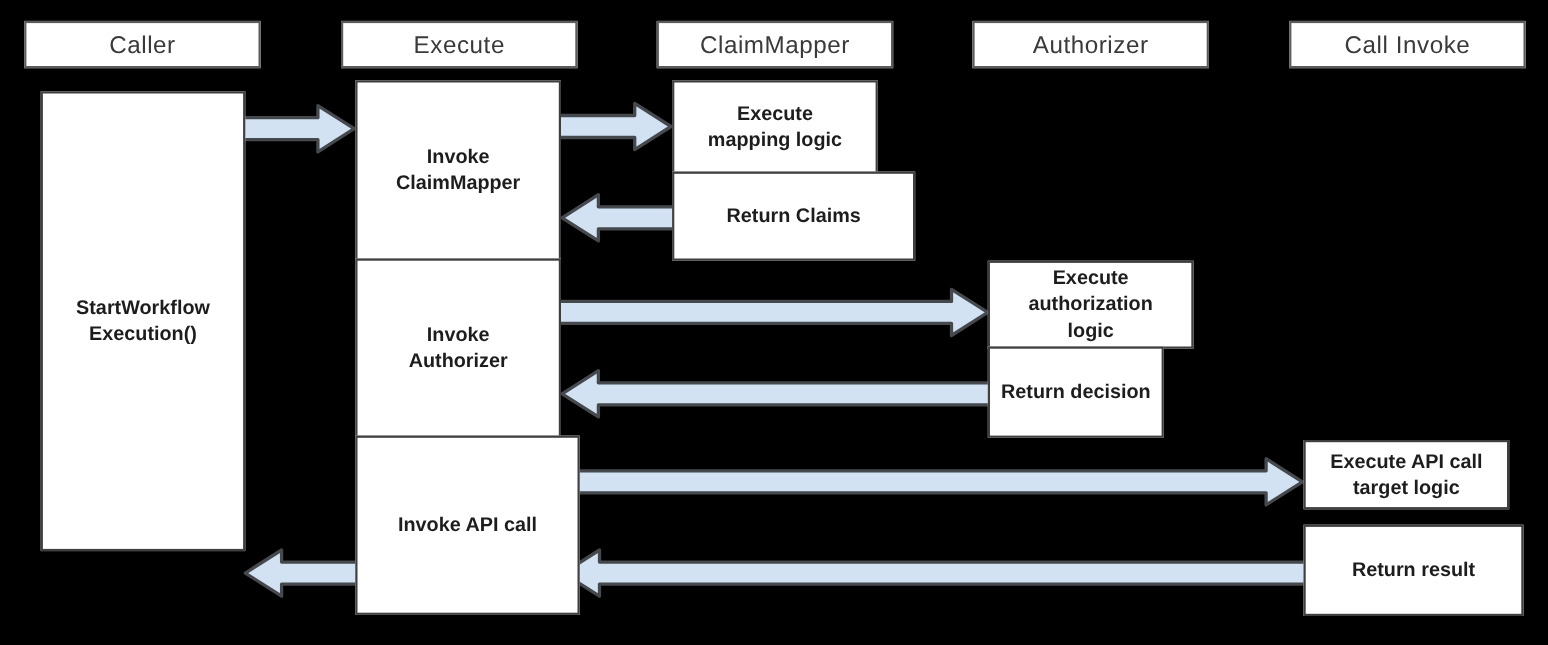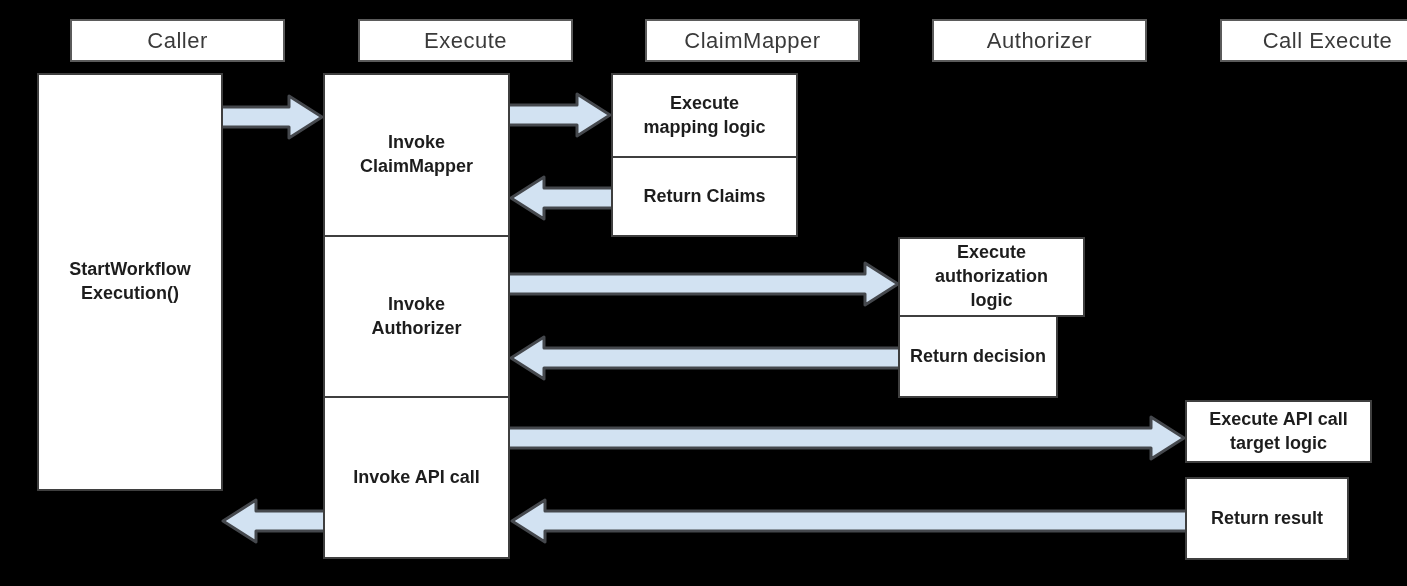--- a/index.html
+++ b/index.html
@@ -34,21 +34,20 @@
     background: var(--box-fill);
     border: 2px solid var(--header-border);
     display: flex;
     align-items: center;
     justify-content: center;
     font-size: 22px;
     font-weight: 400;
     color: var(--header-text);
     letter-spacing: 0.5px;
     z-index: 3;
-    margin-left: 48px;
   }
   .box {
     position: absolute;
     box-sizing: border-box;
     background: var(--box-fill);
     border: 2px solid var(--box-border);
     display: flex;
     align-items: center;
     justify-content: center;
     text-align: center;
@@ -74,43 +73,43 @@
 </style>
 </head>
 <body>
 
 <div class="stage">
 
   <div class="hdr" style="left:22px">Caller</div>
   <div class="hdr" style="left:310px">Execute</div>
   <div class="hdr" style="left:597px">ClaimMapper</div>
   <div class="hdr" style="left:884px">Authorizer</div>
-  <div class="hdr" style="left:1172px">Call Execute</div>
+  <div class="hdr" style="left:1172px">Call Invoke</div>
 
-  <div class="box" style="left:37px;top:73px;width:186px;height:418px">StartWorkflow
+  <div class="box" style="left:37px;top:83px;width:186px;height:418px">StartWorkflow
 Execution()</div>
 
   <div class="box" style="left:323px;top:73px;width:187px;height:164px">Invoke
 ClaimMapper</div>
   <div class="box" style="left:323px;top:235px;width:187px;height:163px">Invoke
 Authorizer</div>
-  <div class="box" style="left:323px;top:396px;width:187px;height:163px">Invoke API call</div>
+  <div class="box" style="left:323px;top:396px;width:204px;height:163px">Invoke API call</div>
 
   <div class="box" style="left:611px;top:73px;width:187px;height:85px">Execute
 mapping logic</div>
-  <div class="box" style="left:611px;top:156px;width:187px;height:81px">Return Claims</div>
+  <div class="box" style="left:611px;top:156px;width:221px;height:81px">Return Claims</div>
 
   <div class="box" style="left:898px;top:237px;width:187px;height:80px">Execute
 authorization
 logic</div>
   <div class="box" style="left:898px;top:315px;width:160px;height:83px">Return decision</div>
 
   <div class="box" style="left:1185px;top:400px;width:187px;height:63px">Execute API call
 target logic</div>
-  <div class="box" style="left:1185px;top:477px;width:164px;height:83px">Return result</div>
+  <div class="box" style="left:1185px;top:477px;width:200px;height:83px">Return result</div>
 
   <svg class="arrow" style="left:219px;top:93px" width="105" height="48" viewBox="0 0 105 48">
     <polygon points="2,14 70,14 70,3 103,24 70,45 70,34 2,34"></polygon>
   </svg>
 
   <svg class="arrow" style="left:506px;top:91px" width="106" height="48" viewBox="0 0 106 48">
     <polygon points="2,14 71,14 71,3 104,24 71,45 71,34 2,34"></polygon>
   </svg>
 
   <svg class="arrow" style="left:509px;top:174px" width="106" height="48" viewBox="0 0 106 48">

